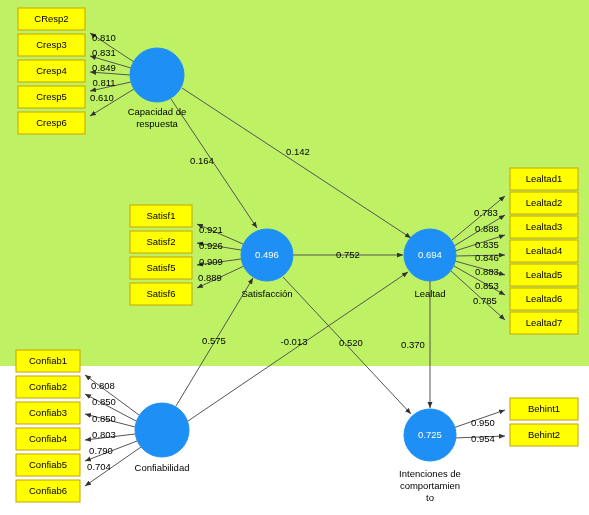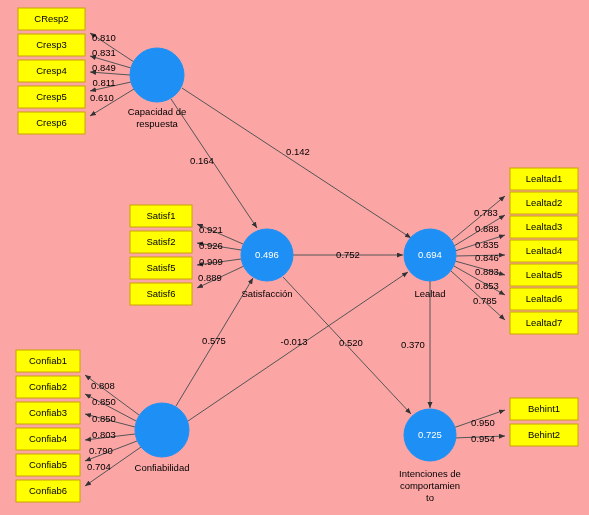--- a/index.html
+++ b/index.html
@@ -9,22 +9,22 @@
   body {
     width: 589px;
     height: 515px;
     background: #ffffff;
     font-family: "Liberation Sans", sans-serif;
     overflow: hidden;
   }
   #diagram-root {
     position: relative;
     width: 589px;
-    height: 515px;
-    background: #fca5a5;
+    height: 366px;
+    background: #bef264;
   }
   svg#sem-canvas {
     position: absolute;
     top: 0;
     left: 0;
     width: 589px;
     height: 515px;
   }
   .indicator-box {
     fill: #ffff00;

